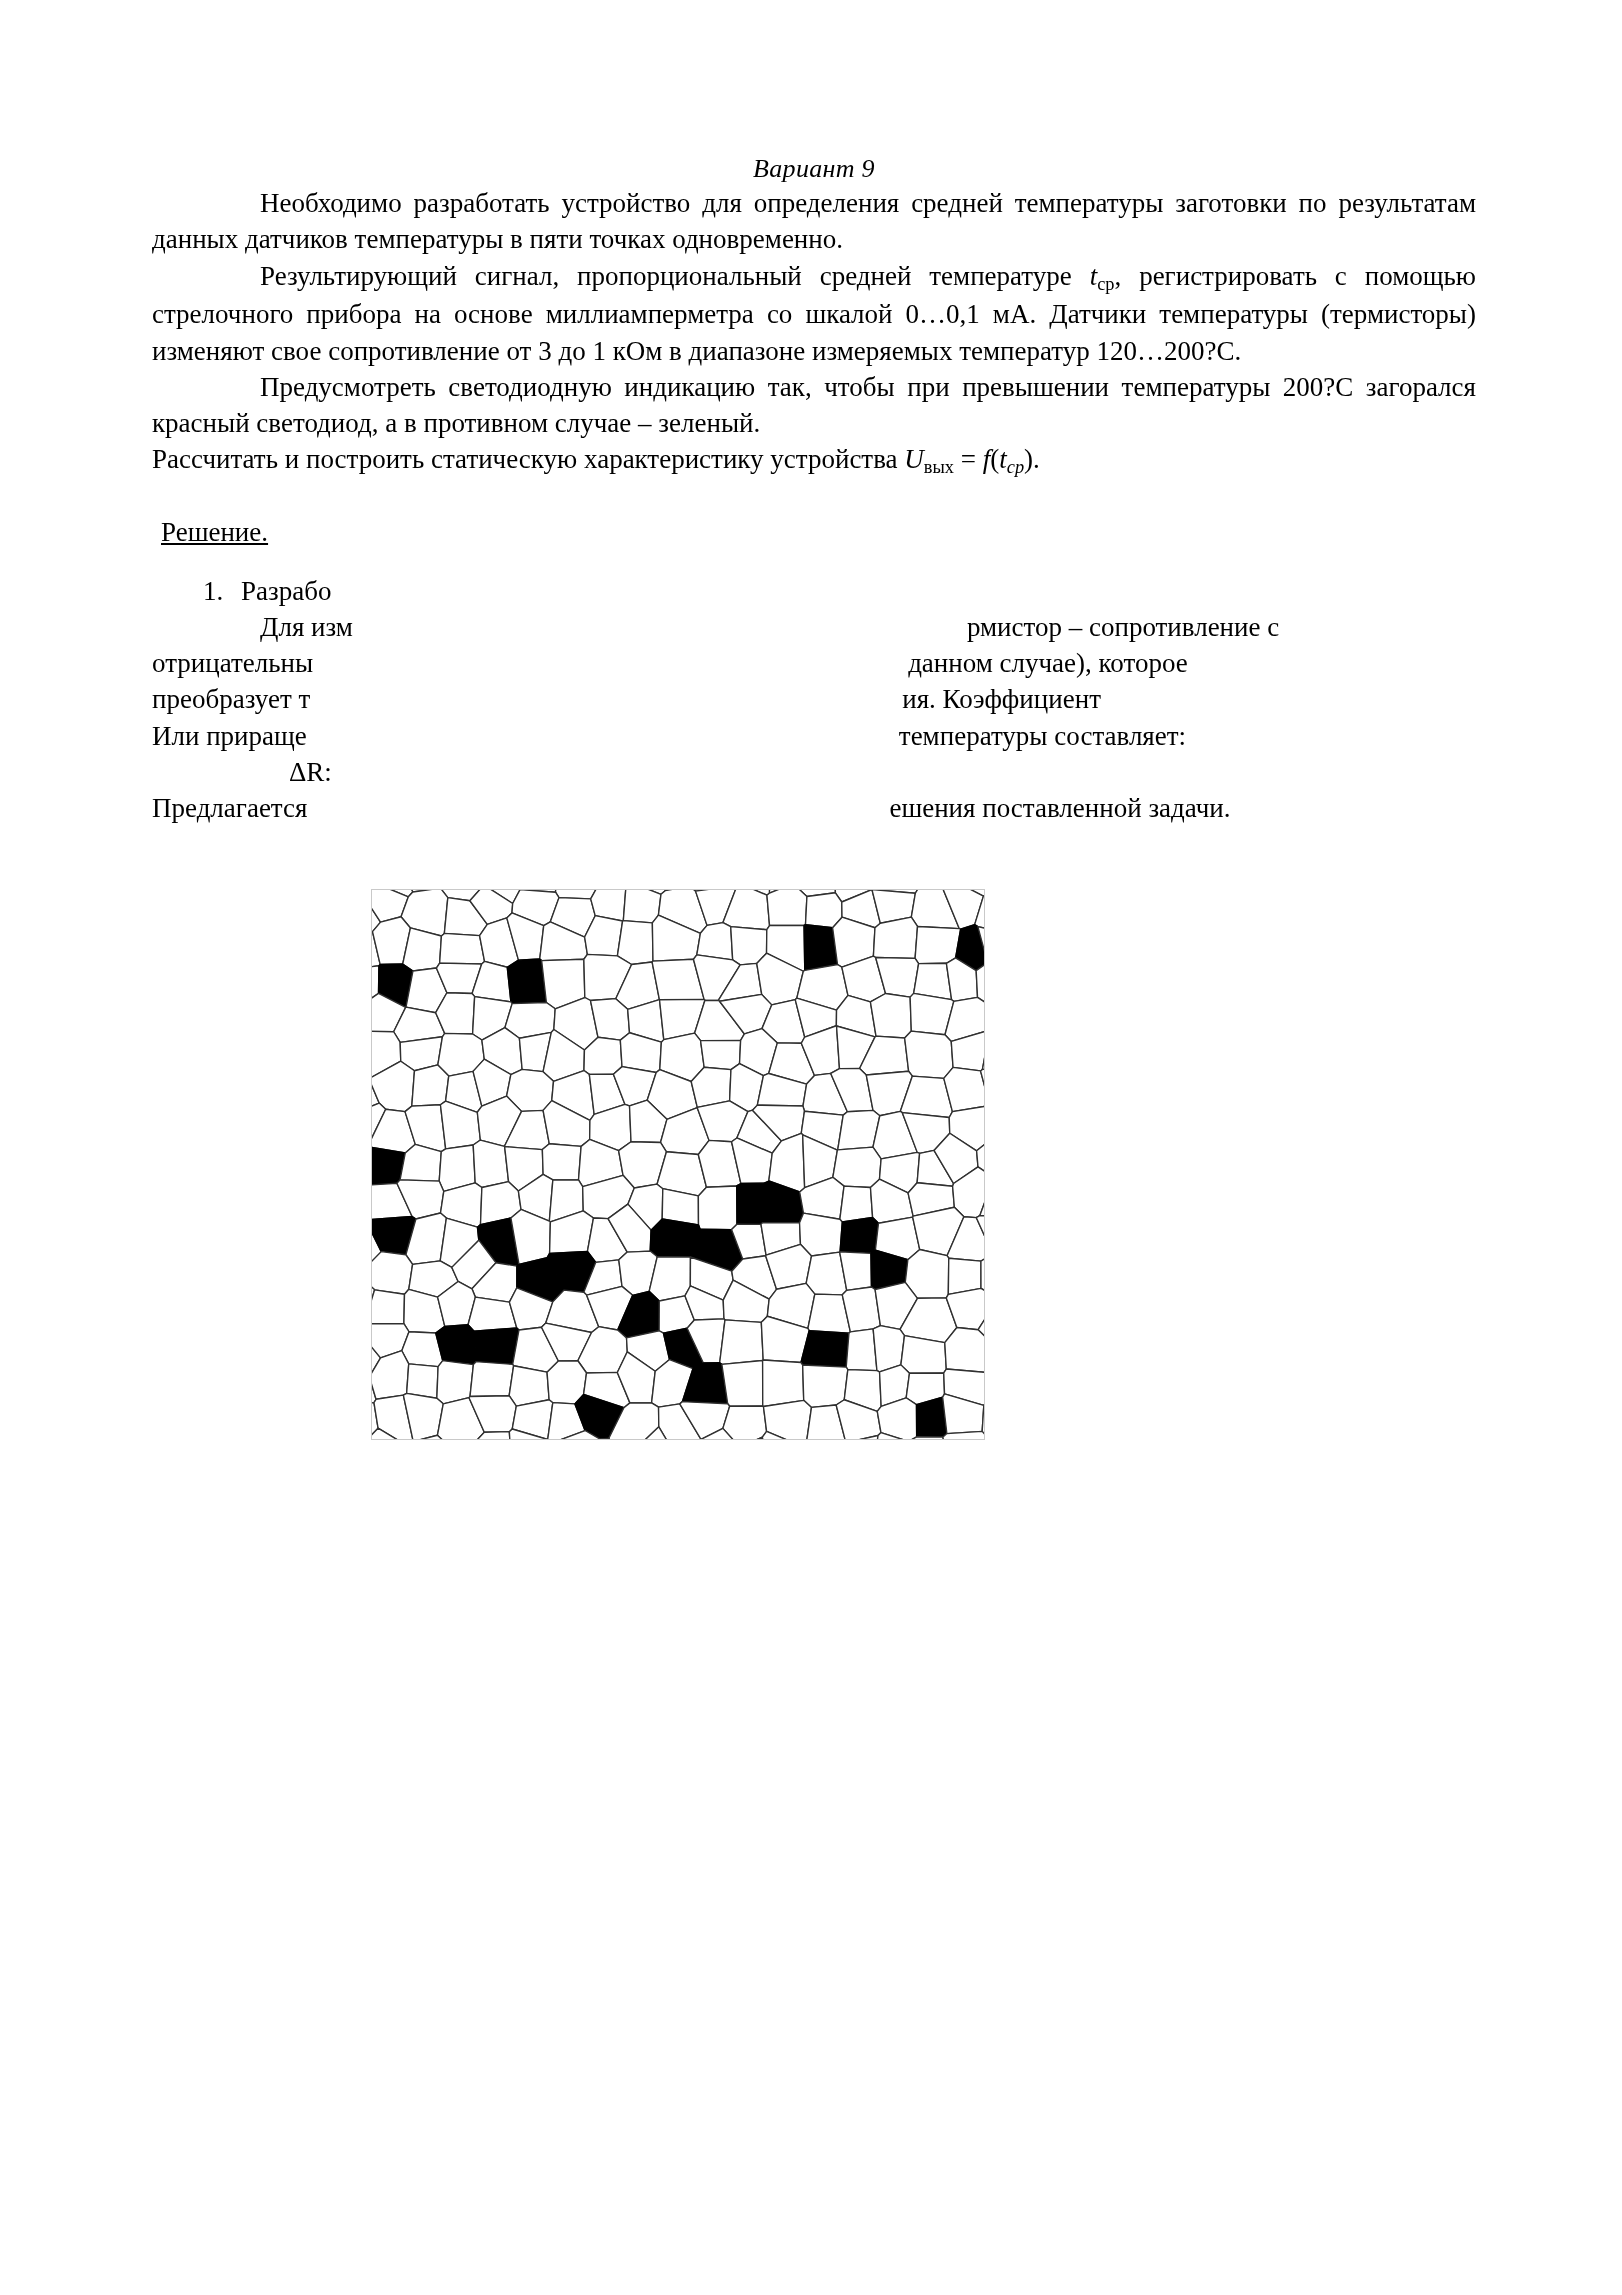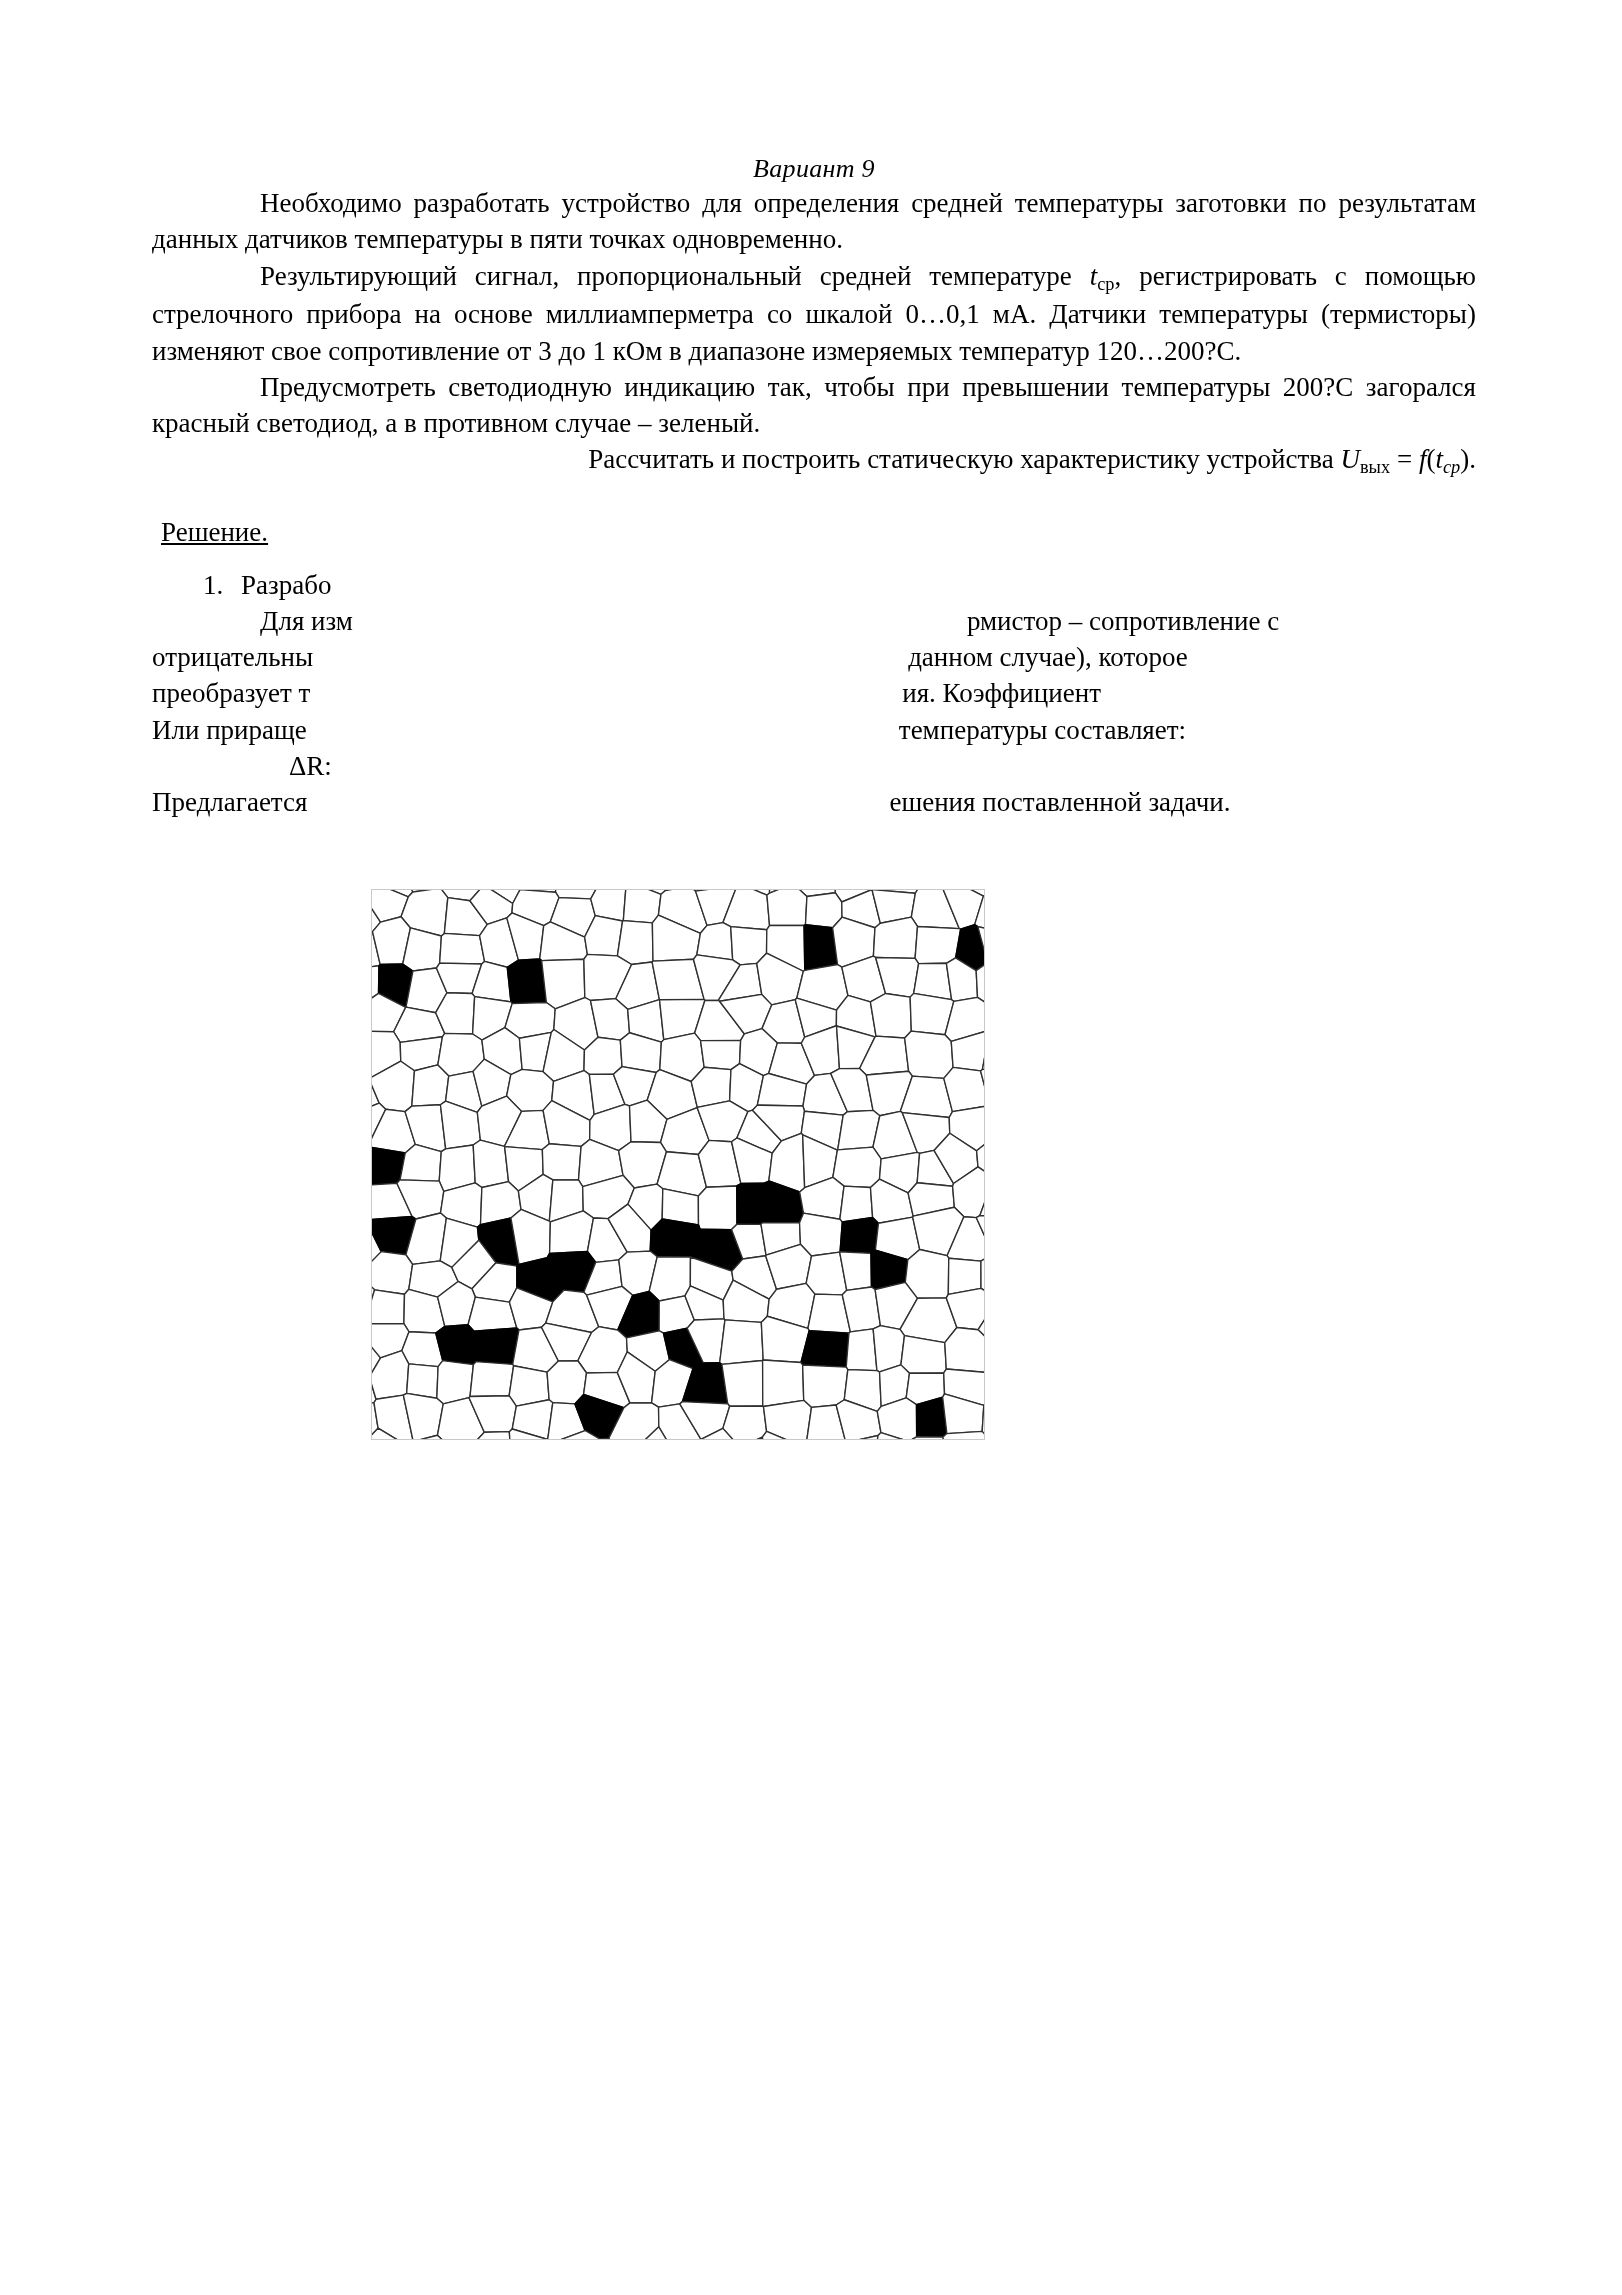--- a/index.html
+++ b/index.html
@@ -37,40 +37,40 @@
     text-align: justify;
     text-justify: inter-word;
     margin: 0;
     text-indent: 108px;
     hyphens: none;
   }
   p.body-par.noindent {
     text-indent: 0;
   }
   p.body-par.flow {
-    text-align: right;
+    text-align: left;
   }
   .sub {
     font-size: 0.68em;
     vertical-align: -0.28em;
     font-style: normal;
   }
   .it { font-style: italic; }
   .section-head {
     font-size: 27px;
     line-height: 1.34;
     margin: 34px 0 0 9px;
     text-indent: 0;
   }
   .section-head span.u {
     text-decoration: underline;
     text-underline-offset: 2px;
   }
   ol.num-list {
-    margin: 17px 0 0 0;
+    margin: 23px 0 0 0;
     padding: 0 0 0 0;
     list-style: none;
     font-size: 27px;
     line-height: 1.34;
   }
   ol.num-list li {
     position: relative;
     padding-left: 0;
     margin-left: 51px;
     text-indent: 0;

